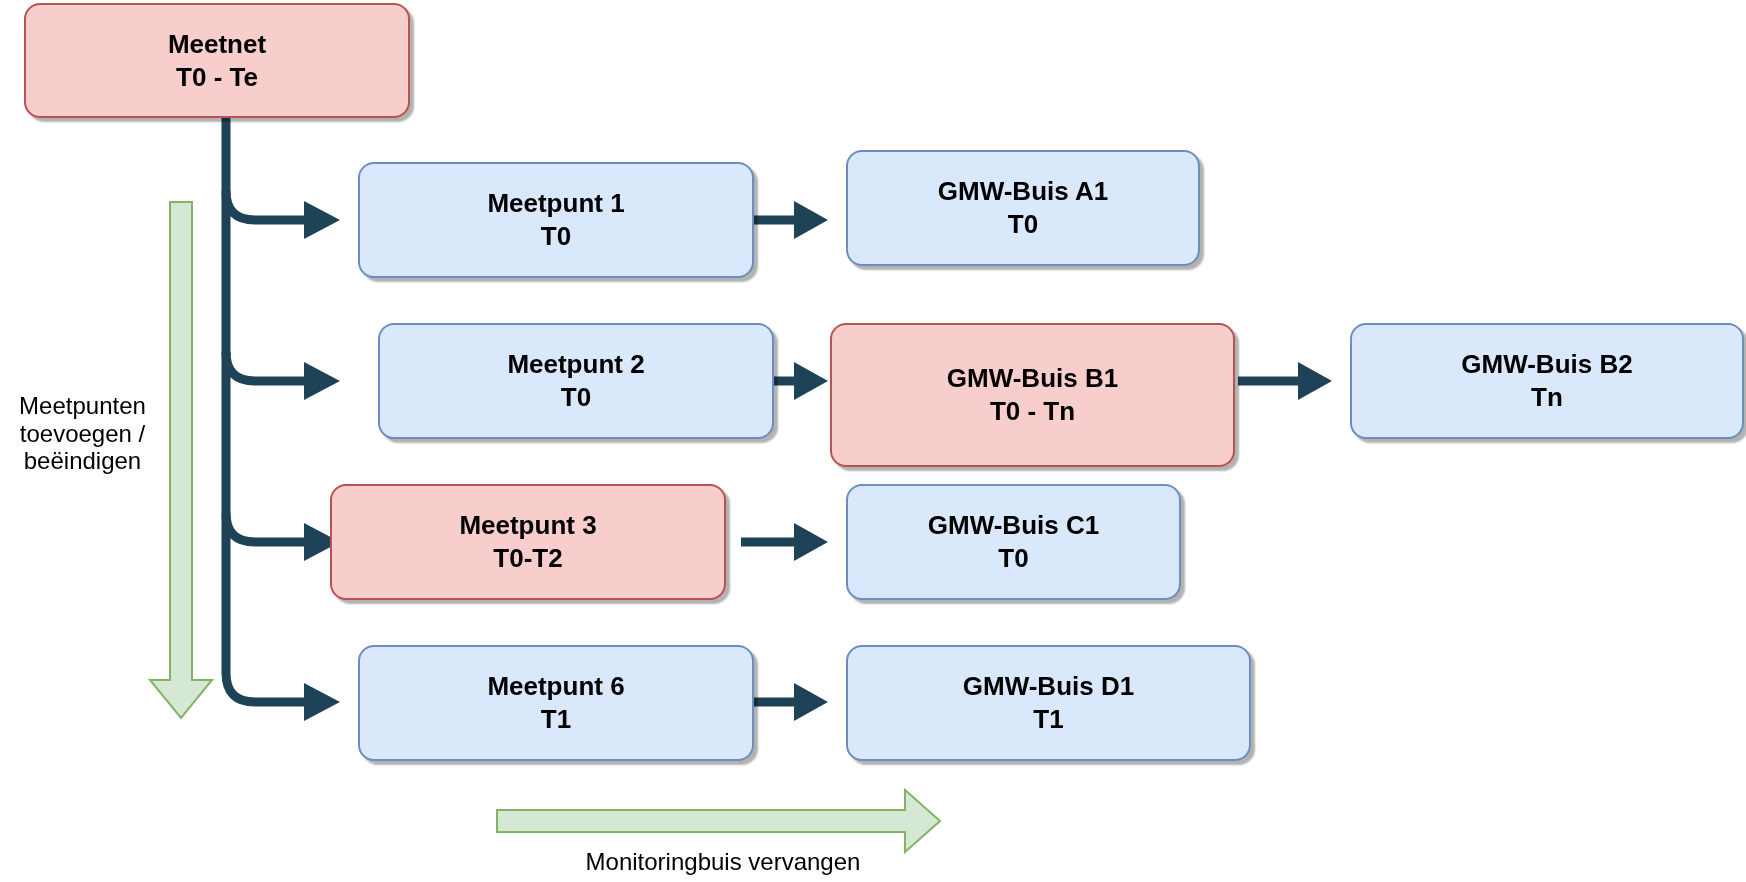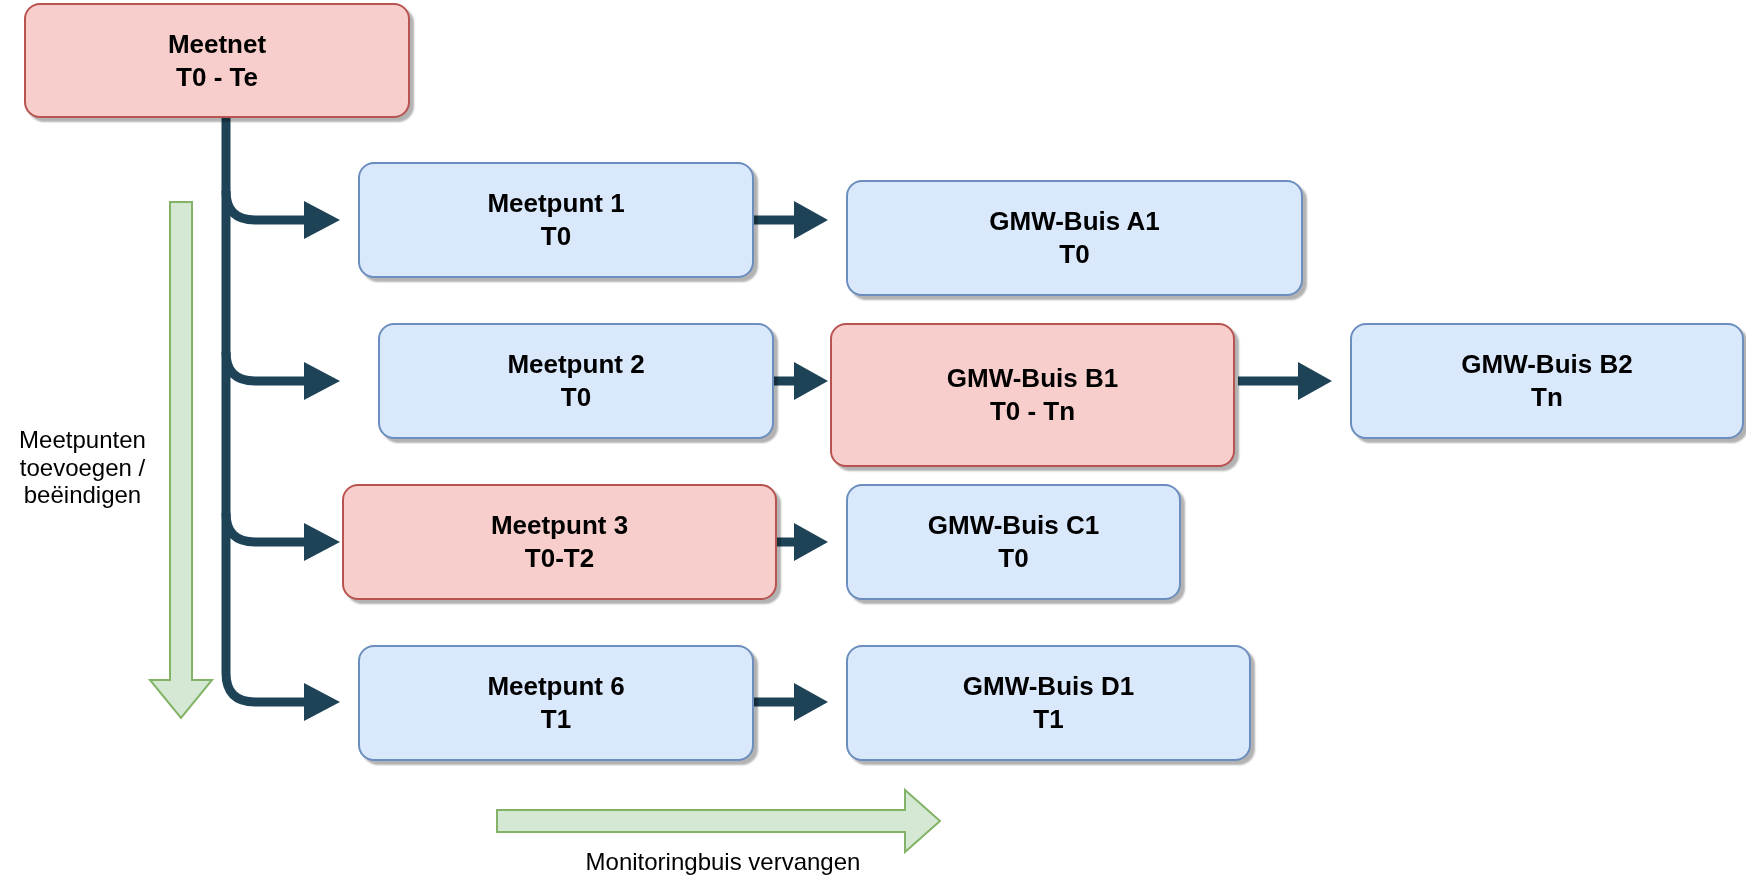--- a/index.html
+++ b/index.html
@@ -69,54 +69,54 @@
 
   <div class="node red" style="left:24px;top:3px;width:386px;height:115px">
     <div>Meetnet</div>
     <div>T0 - Te</div>
   </div>
 
   <div class="node blue" style="left:342px;top:162px;width:396px;height:116px">
     <div>Meetpunt 1</div>
     <div>T0</div>
   </div>
-  <div class="node blue" style="left:830px;top:180px;width:457px;height:116px">
+  <div class="node blue" style="left:830px;top:150px;width:354px;height:116px">
     <div>GMW-Buis A1</div>
     <div>T0</div>
   </div>
 
   <div class="node blue" style="left:362px;top:323px;width:396px;height:116px">
     <div>Meetpunt 2</div>
     <div>T0</div>
   </div>
   <div class="node red" style="left:830px;top:323px;width:405px;height:144px">
     <div>GMW-Buis B1</div>
     <div>T0 - Tn</div>
   </div>
   <div class="node blue" style="left:1334px;top:323px;width:394px;height:116px">
     <div>GMW-Buis B2</div>
     <div>Tn</div>
   </div>
 
-  <div class="node red" style="left:342px;top:484px;width:435px;height:116px">
+  <div class="node red" style="left:330px;top:484px;width:396px;height:116px">
     <div>Meetpunt 3</div>
     <div>T0-T2</div>
   </div>
   <div class="node blue" style="left:830px;top:484px;width:335px;height:116px">
     <div>GMW-Buis C1</div>
     <div>T0</div>
   </div>
 
   <div class="node blue" style="left:342px;top:645px;width:396px;height:116px">
     <div>Meetpunt 6</div>
     <div>T1</div>
   </div>
   <div class="node blue" style="left:830px;top:645px;width:405px;height:116px">
     <div>GMW-Buis D1</div>
     <div>T1</div>
   </div>
 
-  <div class="caption" style="left:0px;top:426px;width:165px">Meetpunten
+  <div class="caption" style="left:0px;top:392px;width:165px">Meetpunten
 toevoegen /
 beëindigen</div>
   <div class="caption" style="left:523px;top:848px;width:400px">Monitoringbuis vervangen</div>
 
 </div>
 
 </body></html>

